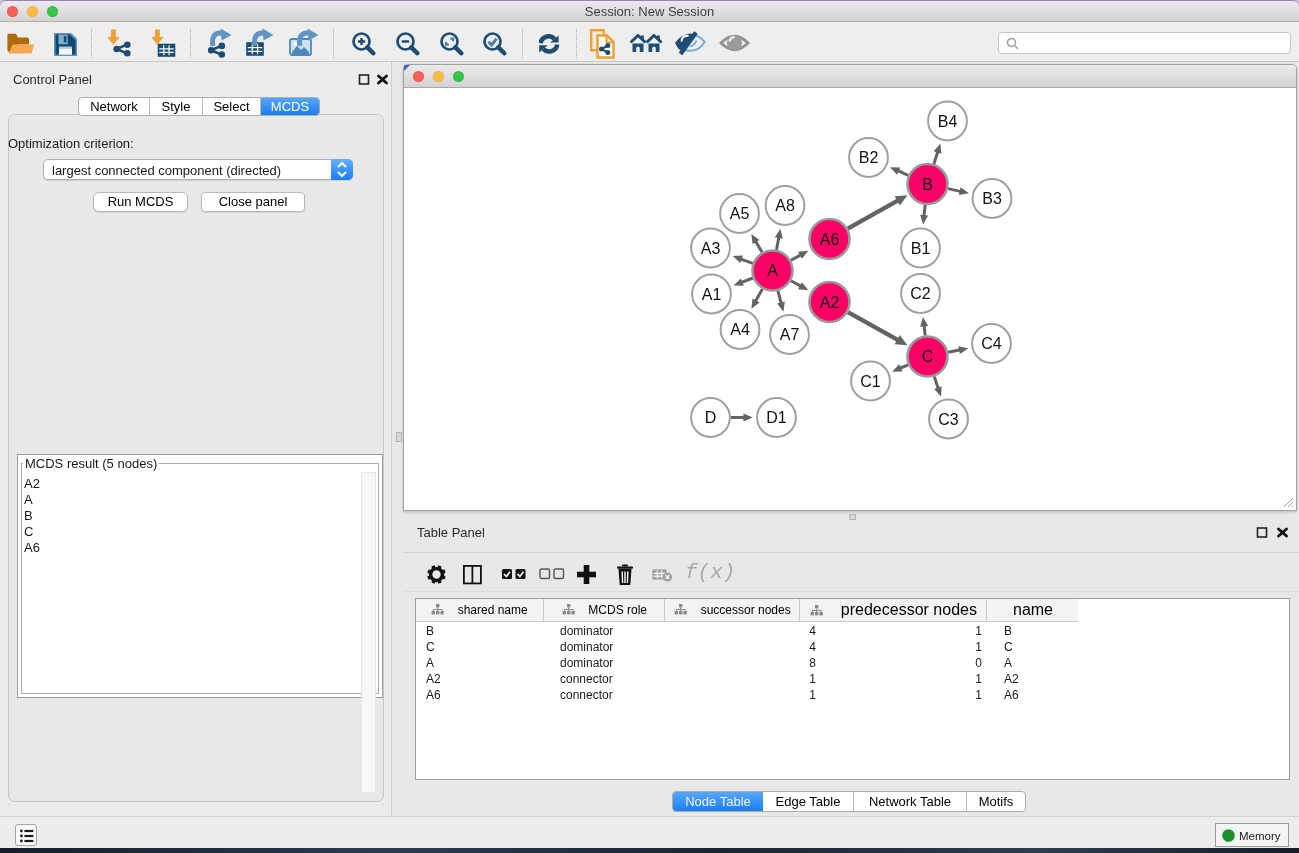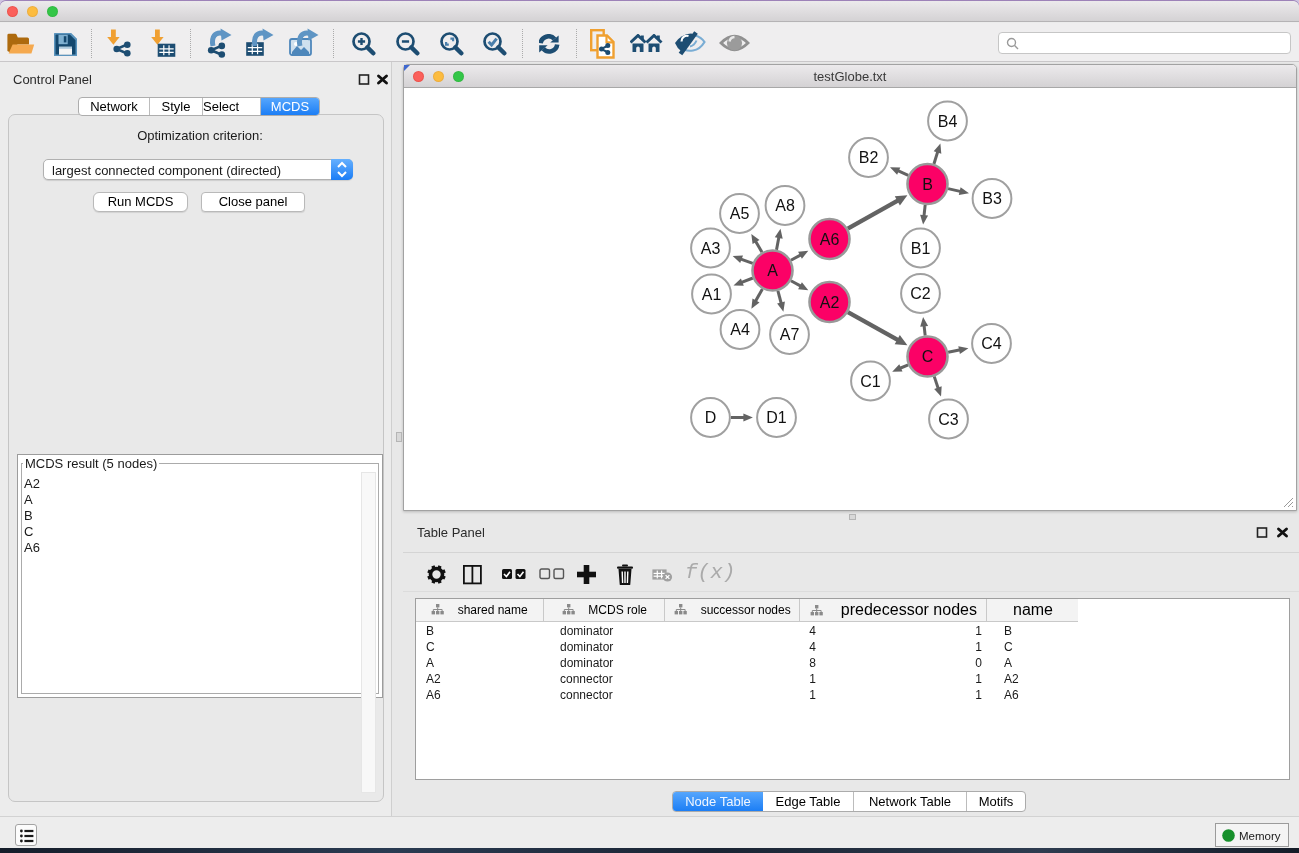--- a/index.html
+++ b/index.html
@@ -11,20 +11,21 @@
 
 <div class="abs" style="left:0;top:0;width:1299px;height:14px;background:#cec4e0"></div>
 <div class="abs" style="left:0;top:846px;width:1299px;height:7px;background:linear-gradient(90deg,#151d2a,#2a3b52 30%,#1a2433 55%,#2e3c50 80%,#141c28)"></div>
 
 <div class="abs" style="left:0;top:1px;width:1299px;height:847px;background:#ececec;border-radius:6px 6px 0 0;overflow:hidden;box-shadow:0 -1px 0 #9d82b8">
 
   <div class="abs" style="left:0;top:0;width:1299px;height:21px;background:linear-gradient(#eceaec,#d4d2d4);border-bottom:1px solid #b5b3b5;border-radius:6px 6px 0 0">
     <div class="tl" style="left:6.8999999999999995px;top:4.7px;width:11.6px;height:11.6px;background:#fb605b;border-color:#e0464080"></div>
       <div class="tl" style="left:26.900000000000002px;top:4.7px;width:11.6px;height:11.6px;background:#fcbc40;border-color:#dfa03980"></div>
       <div class="tl" style="left:46.900000000000006px;top:4.7px;width:11.6px;height:11.6px;background:#34c648;border-color:#2fae3e80"></div>
+    <div class="txt" style="left:0;right:0;top:3px;text-align:center;font-size:13px;color:#404040">Session: New Session</div>
   </div>
 
   <div class="abs" style="left:0;top:22px;width:1299px;height:39px;background:#efeeef;border-bottom:1px solid #c9c7c9"></div>
   <div class="sep" style="left:91px"></div>
     <div class="sep" style="left:190px"></div>
     <div class="sep" style="left:333px"></div>
     <div class="sep" style="left:522px"></div>
     <div class="sep" style="left:576px"></div>
   <svg style="position:absolute;left:6px;top:31px" width="32" height="23">
       <path d="M1.4,19 V3.2 q0,-1.4 1.4,-1.4 h6.3 q1.1,0 1.5,1 l1.2,2.7 h9.6 q1.6,0 1.6,1.6 v5.5 h-11.5 l-7.2,8 z" fill="#ad6a0e"></path>
@@ -187,25 +188,25 @@
   <svg class="abs" style="left:358px;top:72px" width="32" height="13">
     <rect x="1.5" y="2" width="9" height="9" fill="none" stroke="#222" stroke-width="1.6"></rect>
     <path d="M20.5,3 l8,7 M28.5,3 l-8,7" stroke="#111" stroke-width="2.9" stroke-linecap="round"></path>
   </svg>
 
   <div class="abs" style="left:8px;top:113px;width:376px;height:688px;background:#e9e9e9;border:1px solid #c5c5c5;border-radius:7px"></div>
 
   <div class="abs" style="left:78px;top:96px;height:19px;display:flex;border:1px solid #adadad;border-radius:4px;overflow:hidden;background:#fff">
     <div style="width:71px;text-align:center;font-size:13px;line-height:17px;border-right:1px solid #bcbcbc">Network</div>
     <div style="width:53px;text-align:center;font-size:13px;line-height:17px;border-right:1px solid #bcbcbc">Style</div>
-    <div style="width:58px;font-size:13px;line-height:17px;border-right:1px solid #bcbcbc">Select</div>
+    <div style="width:58px;text-align:center;font-size:13px;line-height:17px;border-right:1px solid #bcbcbc">Select</div>
     <div style="width:58px;text-align:center;font-size:13px;line-height:17px;background:linear-gradient(#56a6fd,#1c7ef5);color:#fff">MCDS</div>
   </div>
 
-  <div class="txt" style="left:8px;top:127px;width:384px;text-align:center;font-size:13px">Optimization criterion:</div>
+  <div class="txt" style="left:8px;top:135px;width:384px;font-size:13px">Optimization criterion:</div>
 
   <div class="abs" style="left:43px;top:158px;width:310px;height:21px;background:#fff;border:1px solid #b0b0b0;border-radius:5px;box-shadow:0 1px 1px rgba(0,0,0,0.12)">
     <div class="txt" style="left:8px;top:3px;font-size:13px">largest connected component (directed)</div>
     <div class="abs" style="right:-1px;top:-1px;width:22px;height:21px;border-radius:0 5px 5px 0;background:linear-gradient(#66b0fe,#1a7df6)">
       <svg width="22" height="21">
         <path d="M7,8 l4,-4 4,4" fill="none" stroke="#fff" stroke-width="2"></path>
         <path d="M7,13 l4,4 4,-4" fill="none" stroke="#fff" stroke-width="2"></path>
       </svg>
     </div>
   </div>
@@ -220,21 +221,20 @@
     <div class="txt" style="left:6px;top:21px;font-size:13px;line-height:16px">A2<br>A<br>B<br>C<br>A6</div>
   </div>
 
   <div class="abs" style="left:391px;top:61px;width:908px;height:757px;background:#e8e8e8;border-left:1px solid #cfcfcf"></div>
 
   <div class="abs" style="left:403px;top:63px;width:894px;height:447px;background:#fff;border:1px solid #a2a2a2;border-radius:5px 5px 0 0;box-shadow:0 1px 3px rgba(0,0,0,0.2)">
     <div class="abs" style="left:0;top:0;width:892px;height:23px;background:linear-gradient(#eceaec,#d4d2d4);border-bottom:1px solid #a8a8a8;border-radius:4px 4px 0 0">
       <div class="tl" style="left:8.7px;top:5.7px;width:11.6px;height:11.6px;background:#fb605b;border-color:#e0464080"></div>
         <div class="tl" style="left:28.7px;top:5.7px;width:11.6px;height:11.6px;background:#fcbc40;border-color:#dfa03980"></div>
         <div class="tl" style="left:48.7px;top:5.7px;width:11.6px;height:11.6px;background:#34c648;border-color:#2fae3e80"></div>
-      <div class="txt" style="left:0;right:0;top:4px;text-align:center;font-size:13px;color:#3a3a3a">testGlobe.txt</div>
     </div>
     <svg class="abs" style="left:0;top:0" width="10" height="10">
         <path d="M0,0 h6 l-6,6 z" fill="#3f68cf"></path>
       </svg>
     <svg class="abs" style="right:2px;bottom:2px" width="12" height="12">
         <g stroke="#9b9b9b" stroke-width="1">
           <line x1="2" y1="11" x2="11" y2="2"></line>
           <line x1="6" y1="11" x2="11" y2="6"></line>
           <line x1="10" y1="11" x2="11" y2="10"></line>
         </g>

